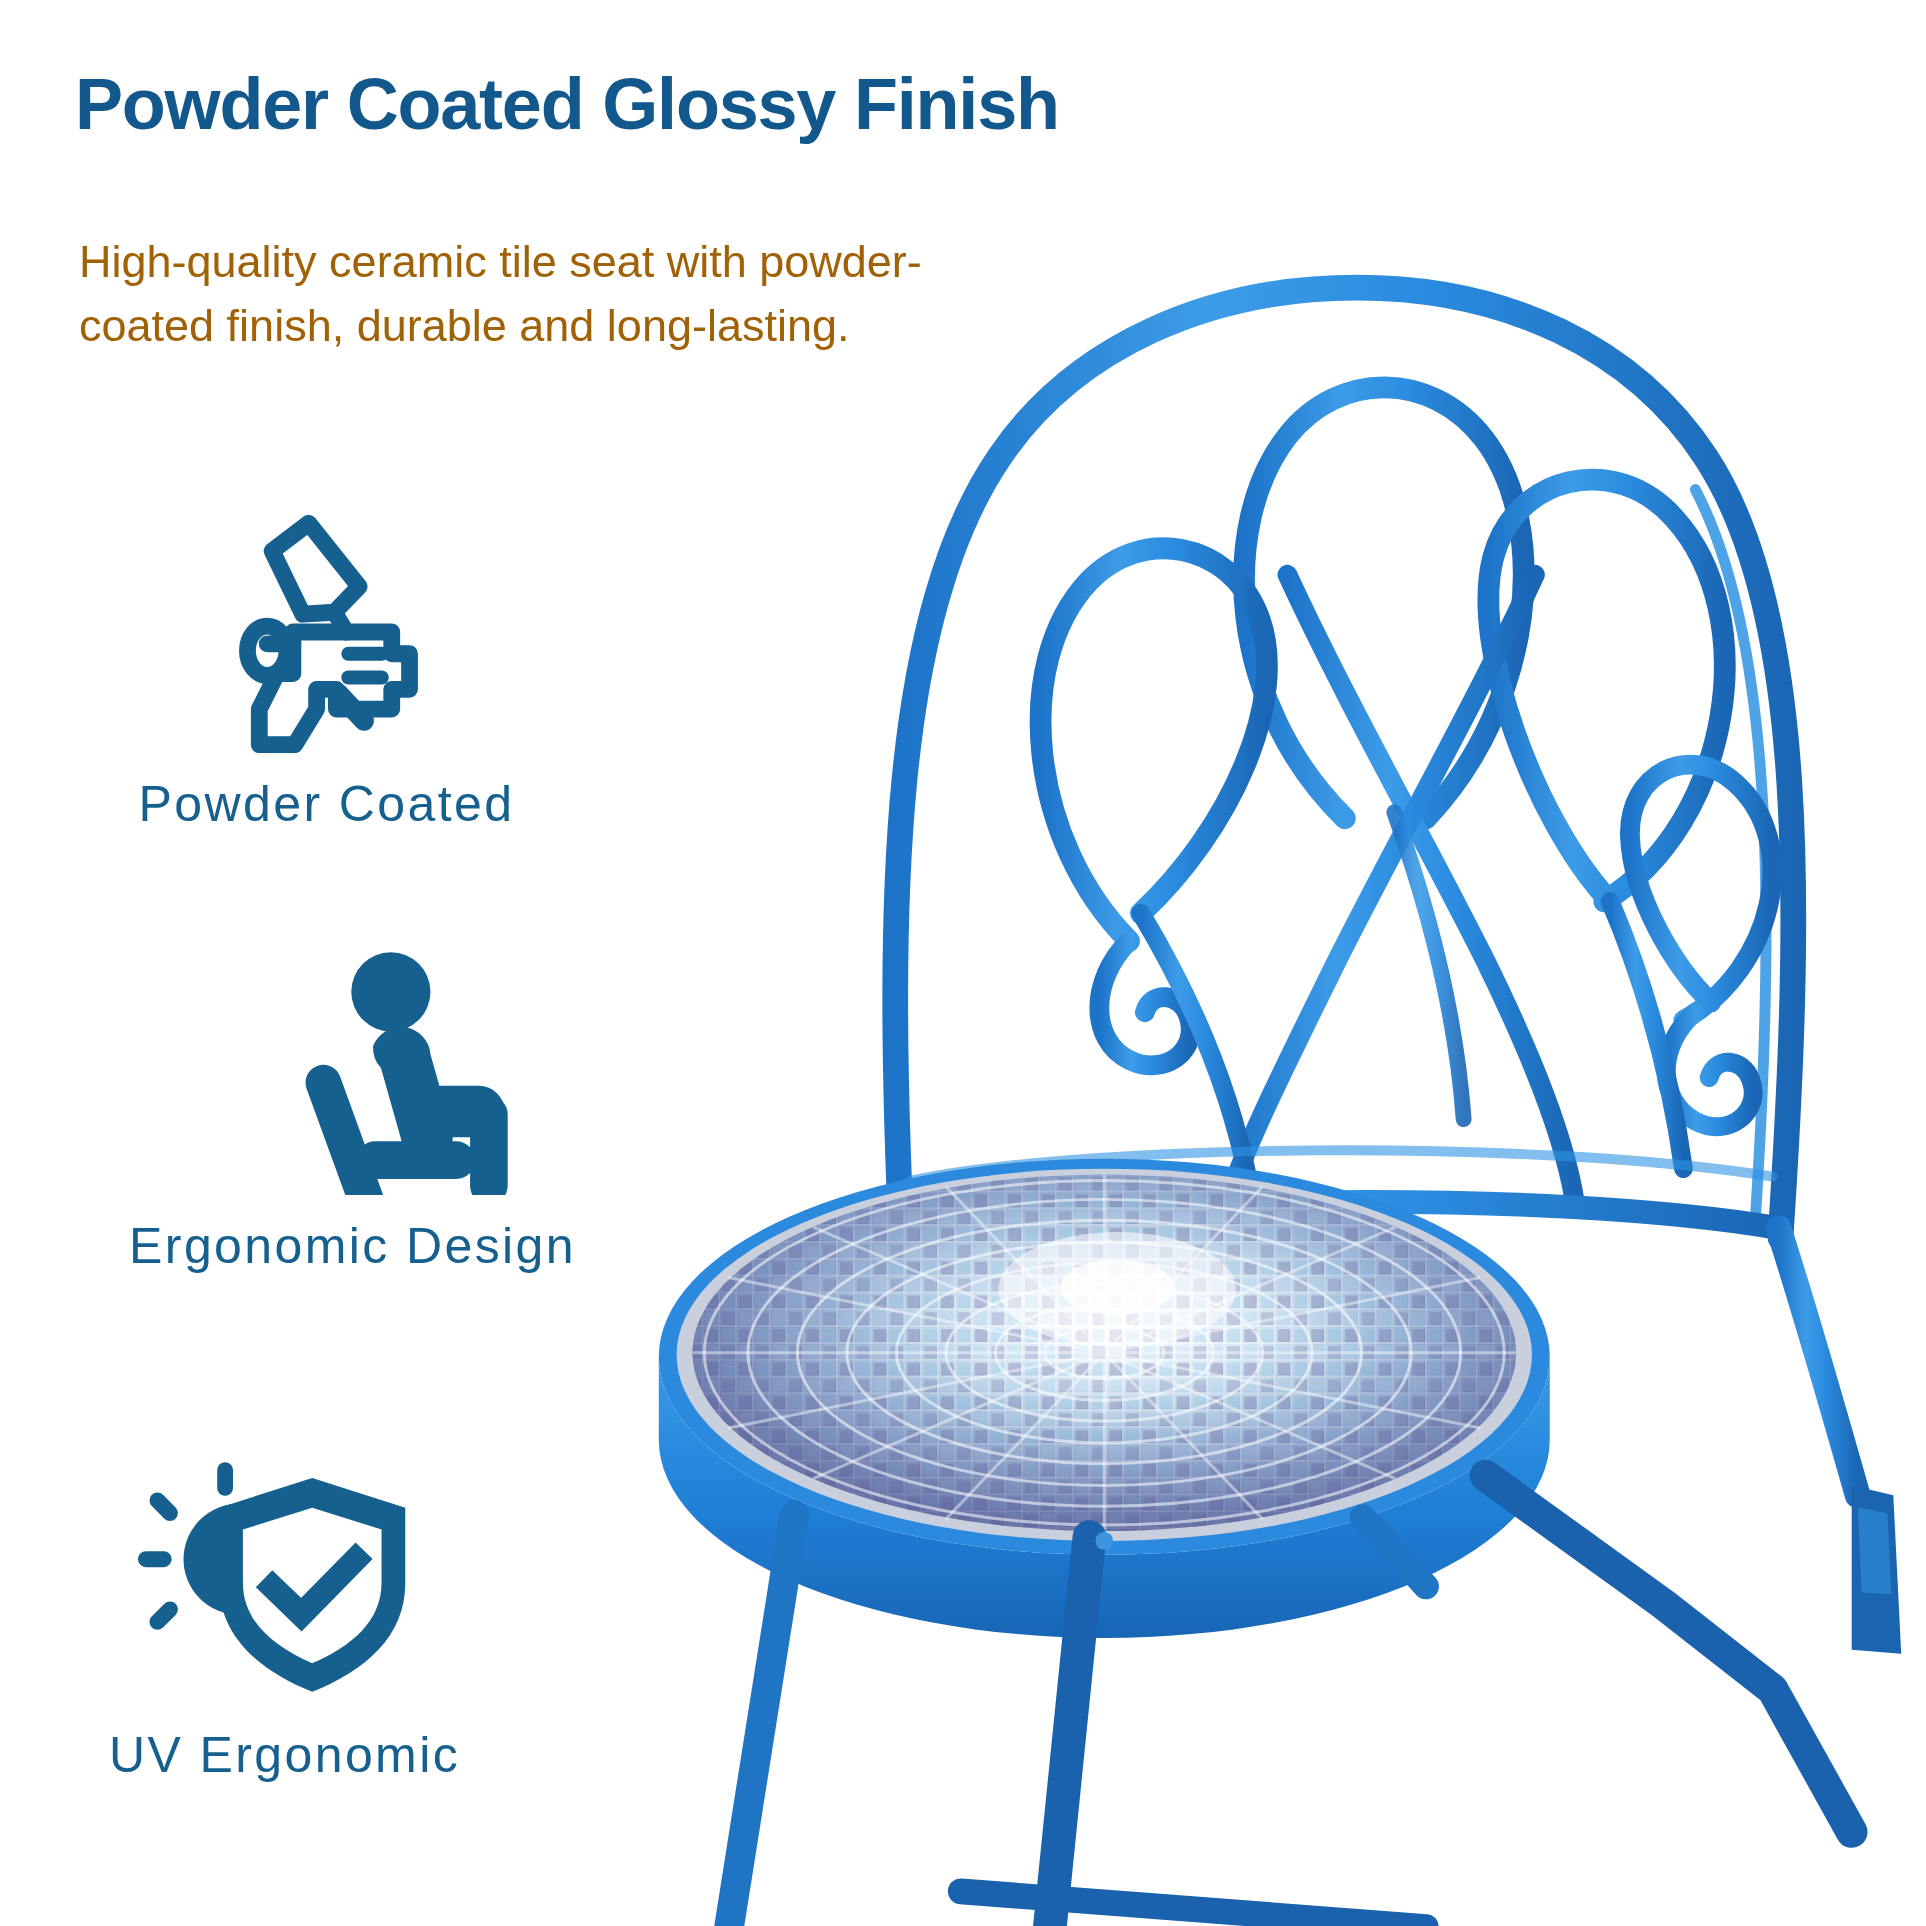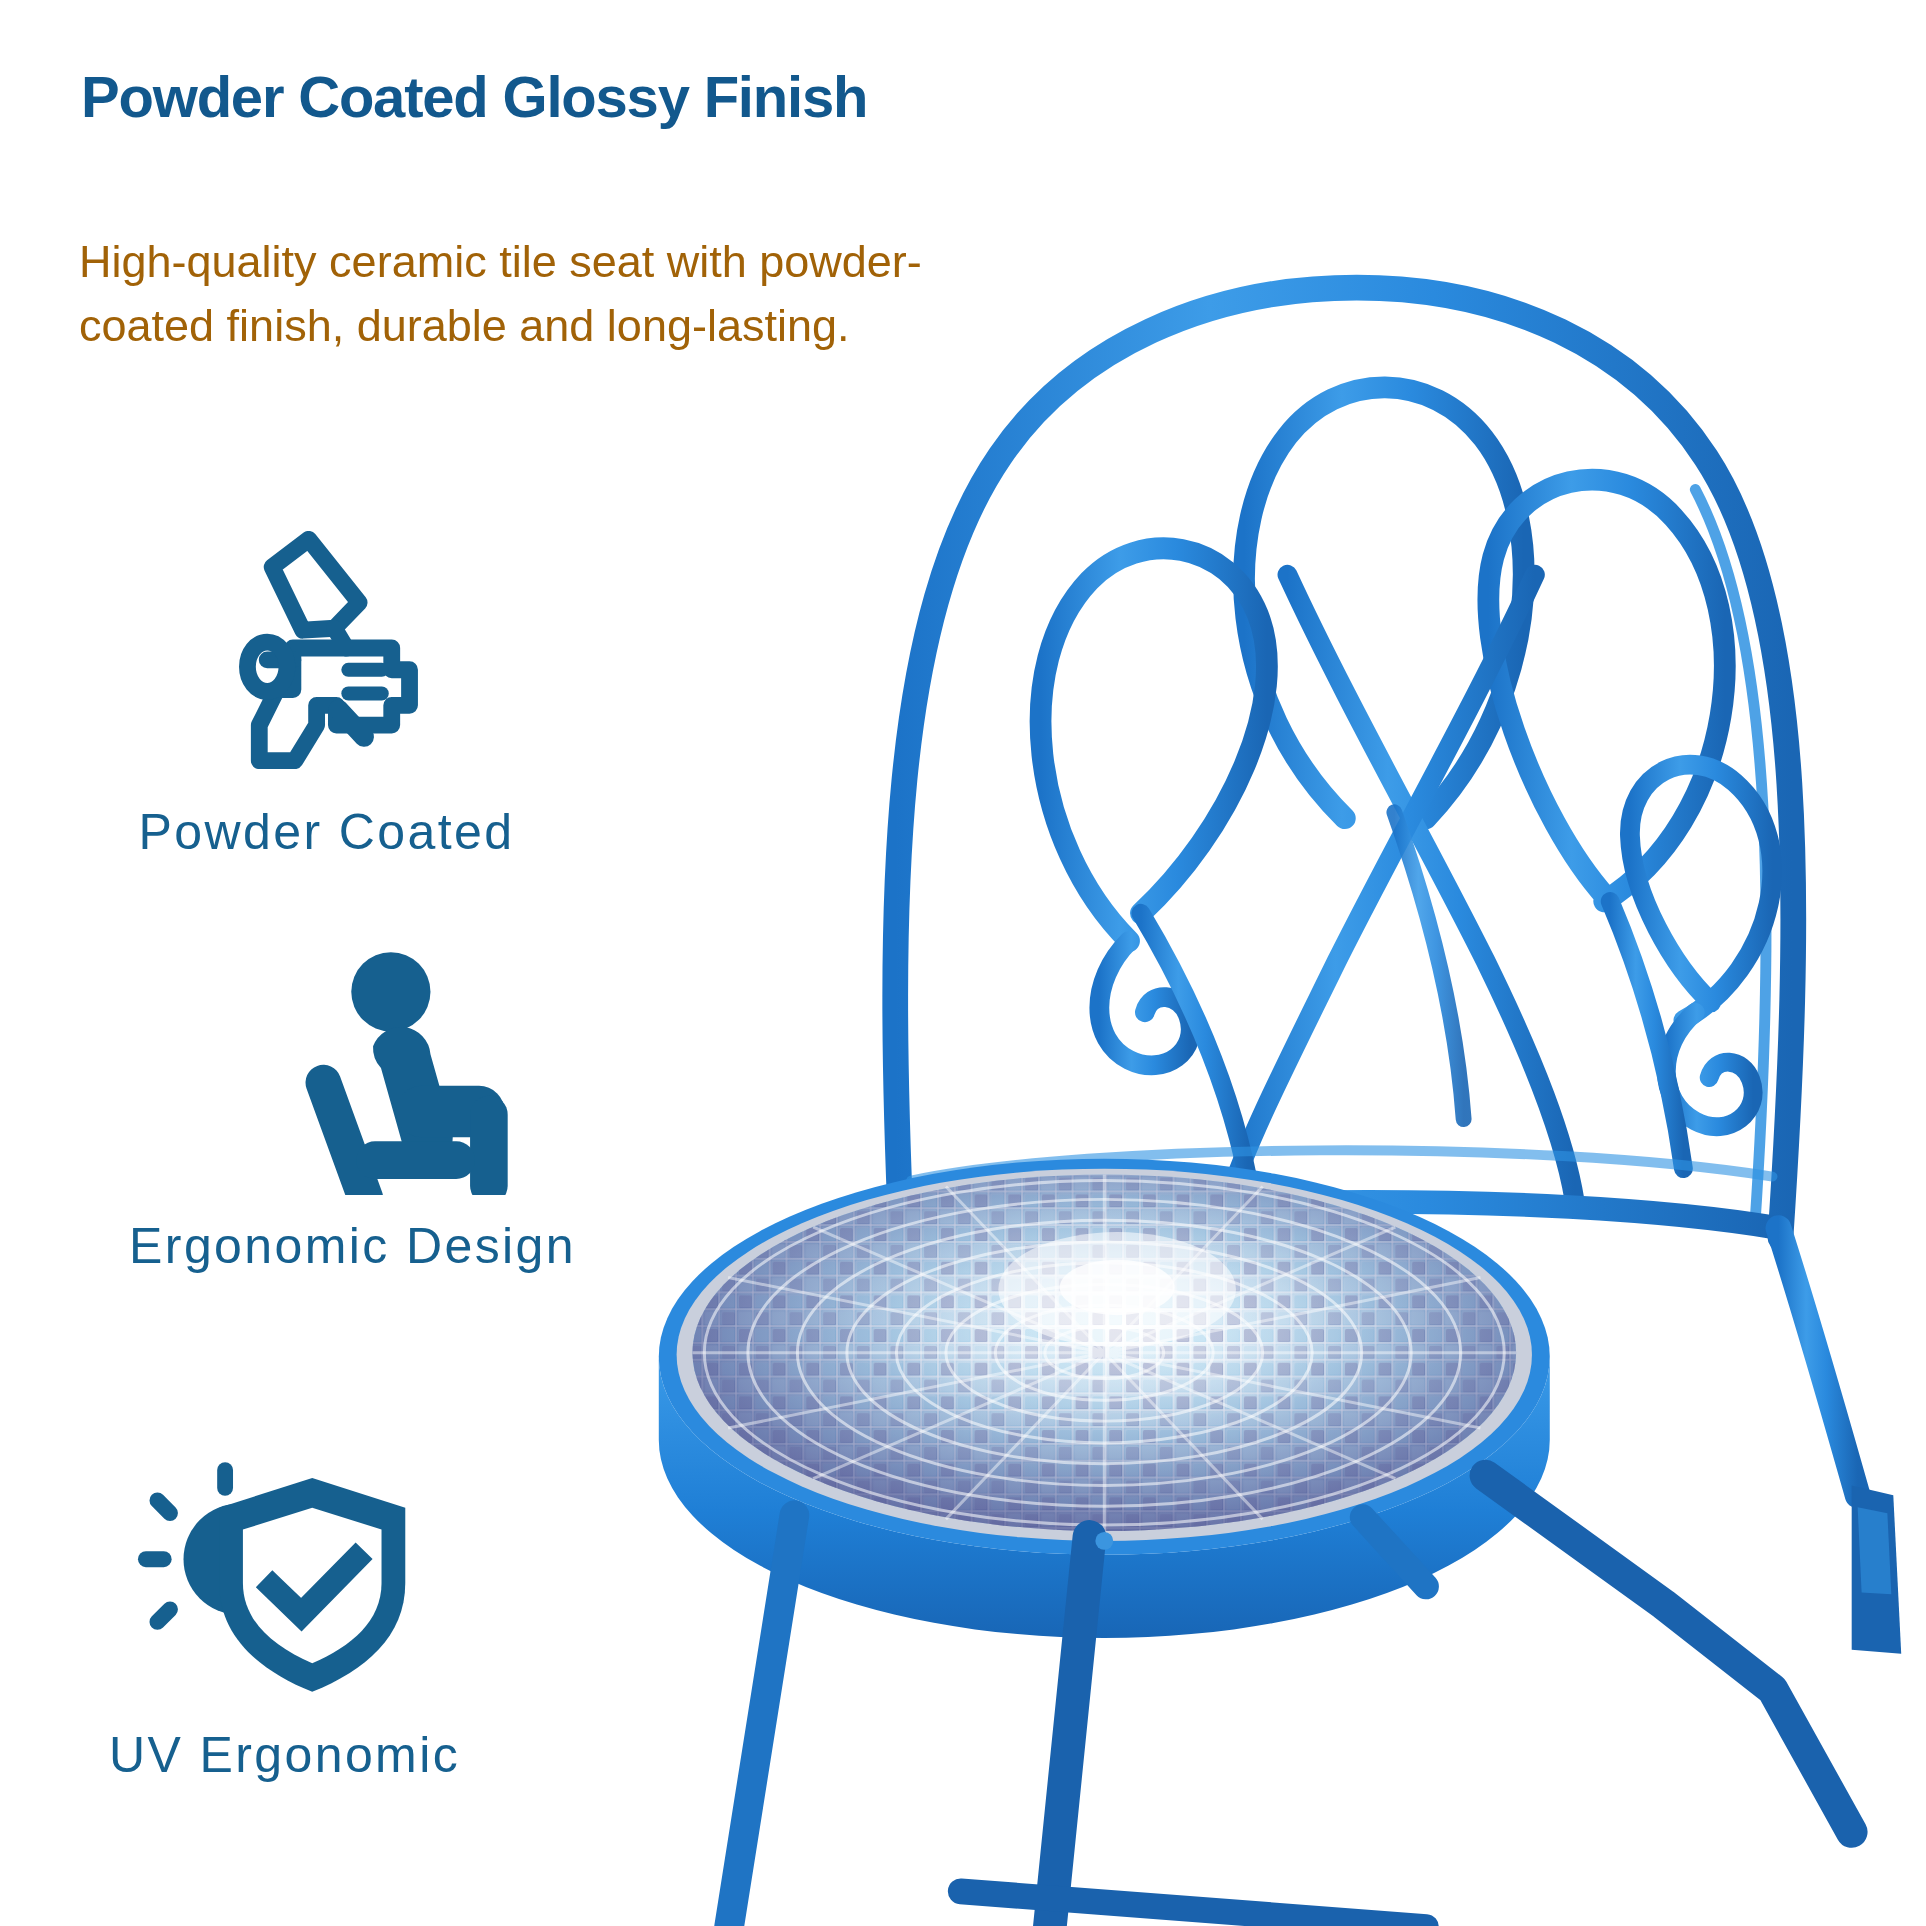--- a/index.html
+++ b/index.html
@@ -14,26 +14,26 @@
     position: relative;
     width: 1927px;
     height: 1927px;
     background: #ffffff;
     overflow: hidden;
   }
 
   
   .headline {
     position: absolute;
-    left: 81px;
+    left: 75px;
     top: 67px;
     width: 1247px;
     font-family: "Liberation Sans", sans-serif;
     font-weight: 700;
-    font-size: 58px;
+    font-size: 72px;
     line-height: 1.04;
     letter-spacing: -1.2px;
     color: #12588d;
     white-space: nowrap;
   }
   .subtext {
     position: absolute;
     left: 79px;
     top: 230px;
     width: 891px;
@@ -65,21 +65,21 @@
     margin-top: 18px;
     font-family: "Liberation Sans", sans-serif;
     font-weight: 400;
     font-size: 50px;
     letter-spacing: 2.4px;
     color: #16608f;
     text-align: center;
     white-space: nowrap;
   }
 
-  #feature-0 { position: absolute; left: 0;   top: 16px; gap: 12px;   }
+  #feature-0 { position: absolute; left: 0;   top: 0;   }
   #feature-1 { position: absolute; left: -18px; top: 432px; align-items: flex-end; }
   #feature-2 { position: absolute; left: -42px; top: 941px; }
 
   
   .chair-wrap {
     position: absolute;
     left: 535px;
     top: 149px;
     width: 1392px;
     height: 1778px;

